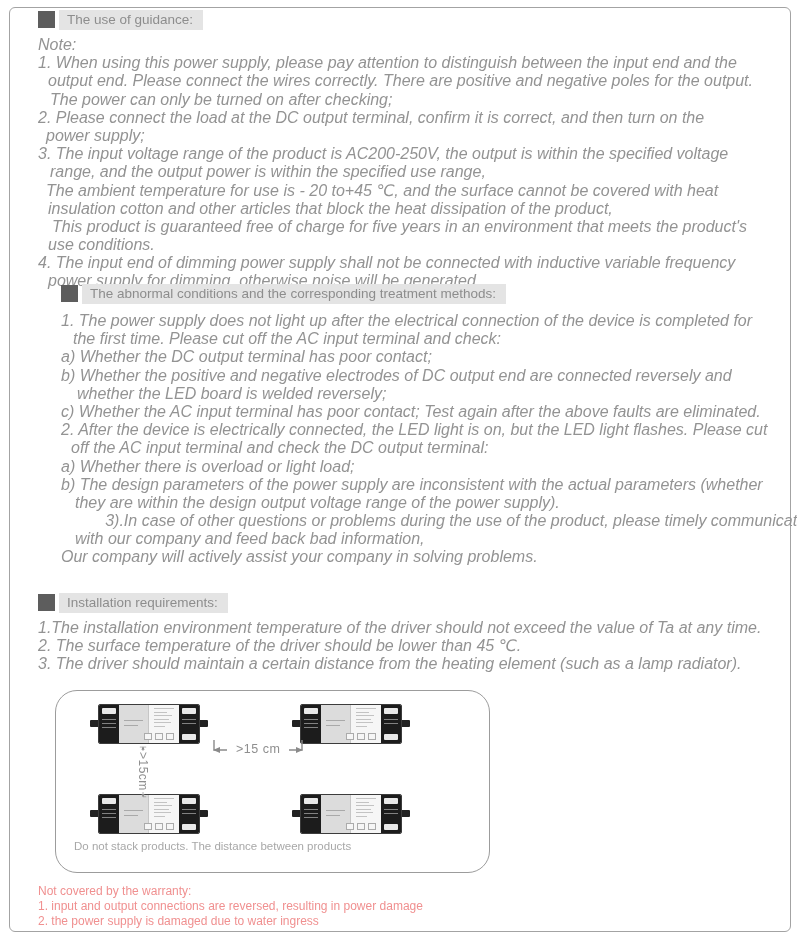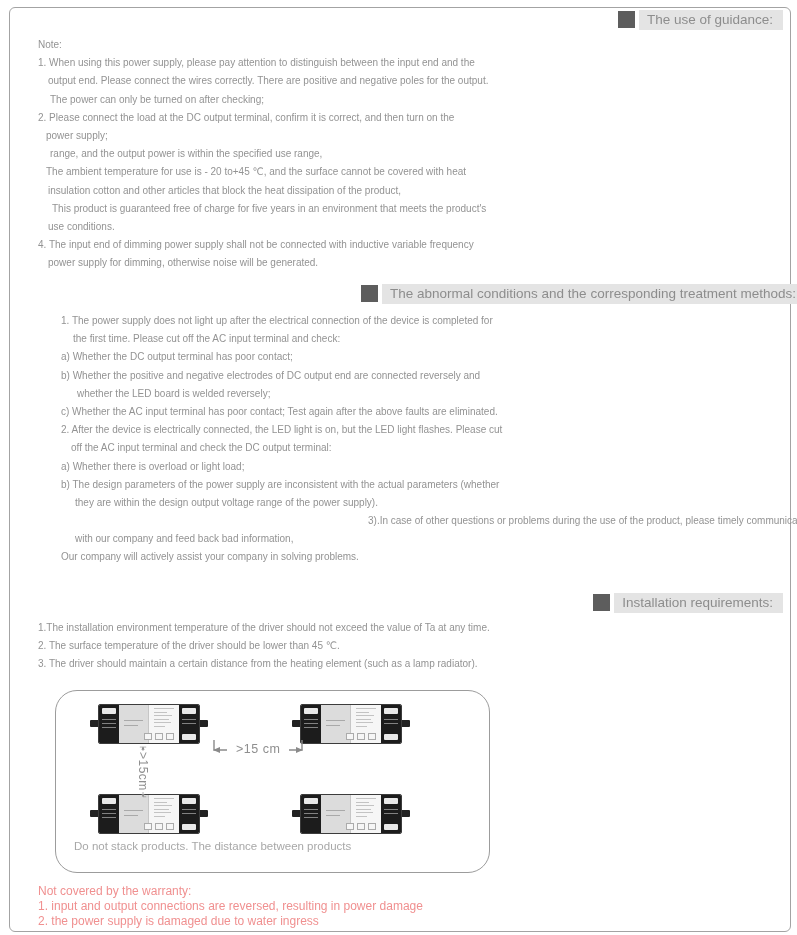--- a/index.html
+++ b/index.html
@@ -8,27 +8,27 @@
     background:#ffffff;
     font-family:"Liberation Sans","DejaVu Sans",sans-serif;
     color:#939393;
   }
   .page-border{
     position:absolute;left:9px;top:7px;width:780px;height:923px;
     border:1px solid #a3a3a3;border-radius:6px;pointer-events:none;
   }
   
   .section{position:absolute;left:38px;width:745px;}
-  .sec-heading{display:flex;align-items:center;height:21px;justify-content:flex-end;}
+  .sec-heading{display:flex;align-items:center;height:21px;}
   .marker{width:17px;height:17px;background:#5d5d5d;flex:0 0 auto;margin-right:4px;}
   .heading-label{
     background:#e4e4e4;color:#8d8d8d;font-size:13.5px;
     padding:2.5px 10px 2.5px 8px;white-space:nowrap;
   }
-  .lines{font-size:10px;line-height:18.2px;white-space:nowrap;}
+  .lines{font-size:16px;line-height:18.2px;white-space:nowrap;font-style:italic;}
   .line{height:18.2px;}
   
   .diagram{
     position:absolute;left:55px;top:690px;width:433px;height:181px;
     border:1px solid #9c9c9c;border-radius:22px;background:#fff;
   }
   .psu-slot{position:absolute;width:118px;height:40px;}
   .psu-body{position:absolute;left:8px;right:8px;top:0;bottom:0;display:flex;
     border:1px solid #3c3c3c;background:#fff;border-radius:2px;overflow:hidden;}
   .wire{position:absolute;top:16px;width:9px;height:7px;background:#222;border-radius:1px;}
@@ -73,20 +73,21 @@
     <span class="marker"></span>
     <span class="heading-label">The use of guidance:</span>
   </div>
   <div class="lines" style="margin-top:6px;">
       <div class="line" style="padding-left: 0px;">Note:</div>
       <div class="line" style="padding-left: 0px;">1. When using this power supply, please pay attention to distinguish between the input end and the</div>
       <div class="line" style="padding-left: 10px;">output end. Please connect the wires correctly. There are positive and negative poles for the output.</div>
       <div class="line" style="padding-left: 12px;">The power can only be turned on after checking;</div>
       <div class="line" style="padding-left: 0px;">2. Please connect the load at the DC output terminal, confirm it is correct, and then turn on the</div>
       <div class="line" style="padding-left: 8px;">power supply;</div>
+      <div class="line" style="padding-left: 0px;">3. The input voltage range of the product is AC200-250V, the output is within the specified voltage</div>
       <div class="line" style="padding-left: 12px;">range, and the output power is within the specified use range,</div>
       <div class="line" style="padding-left: 8px;">The ambient temperature for use is - 20 to+45 ℃, and the surface cannot be covered with heat</div>
       <div class="line" style="padding-left: 10px;">insulation cotton and other articles that block the heat dissipation of the product,</div>
       <div class="line" style="padding-left: 14px;">This product is guaranteed free of charge for five years in an environment that meets the product's</div>
       <div class="line" style="padding-left: 10px;">use conditions.</div>
       <div class="line" style="padding-left: 0px;">4. The input end of dimming power supply shall not be connected with inductive variable frequency</div>
       <div class="line" style="padding-left: 10px;">power supply for dimming, otherwise noise will be generated.</div>
     </div>
 </div>
 

